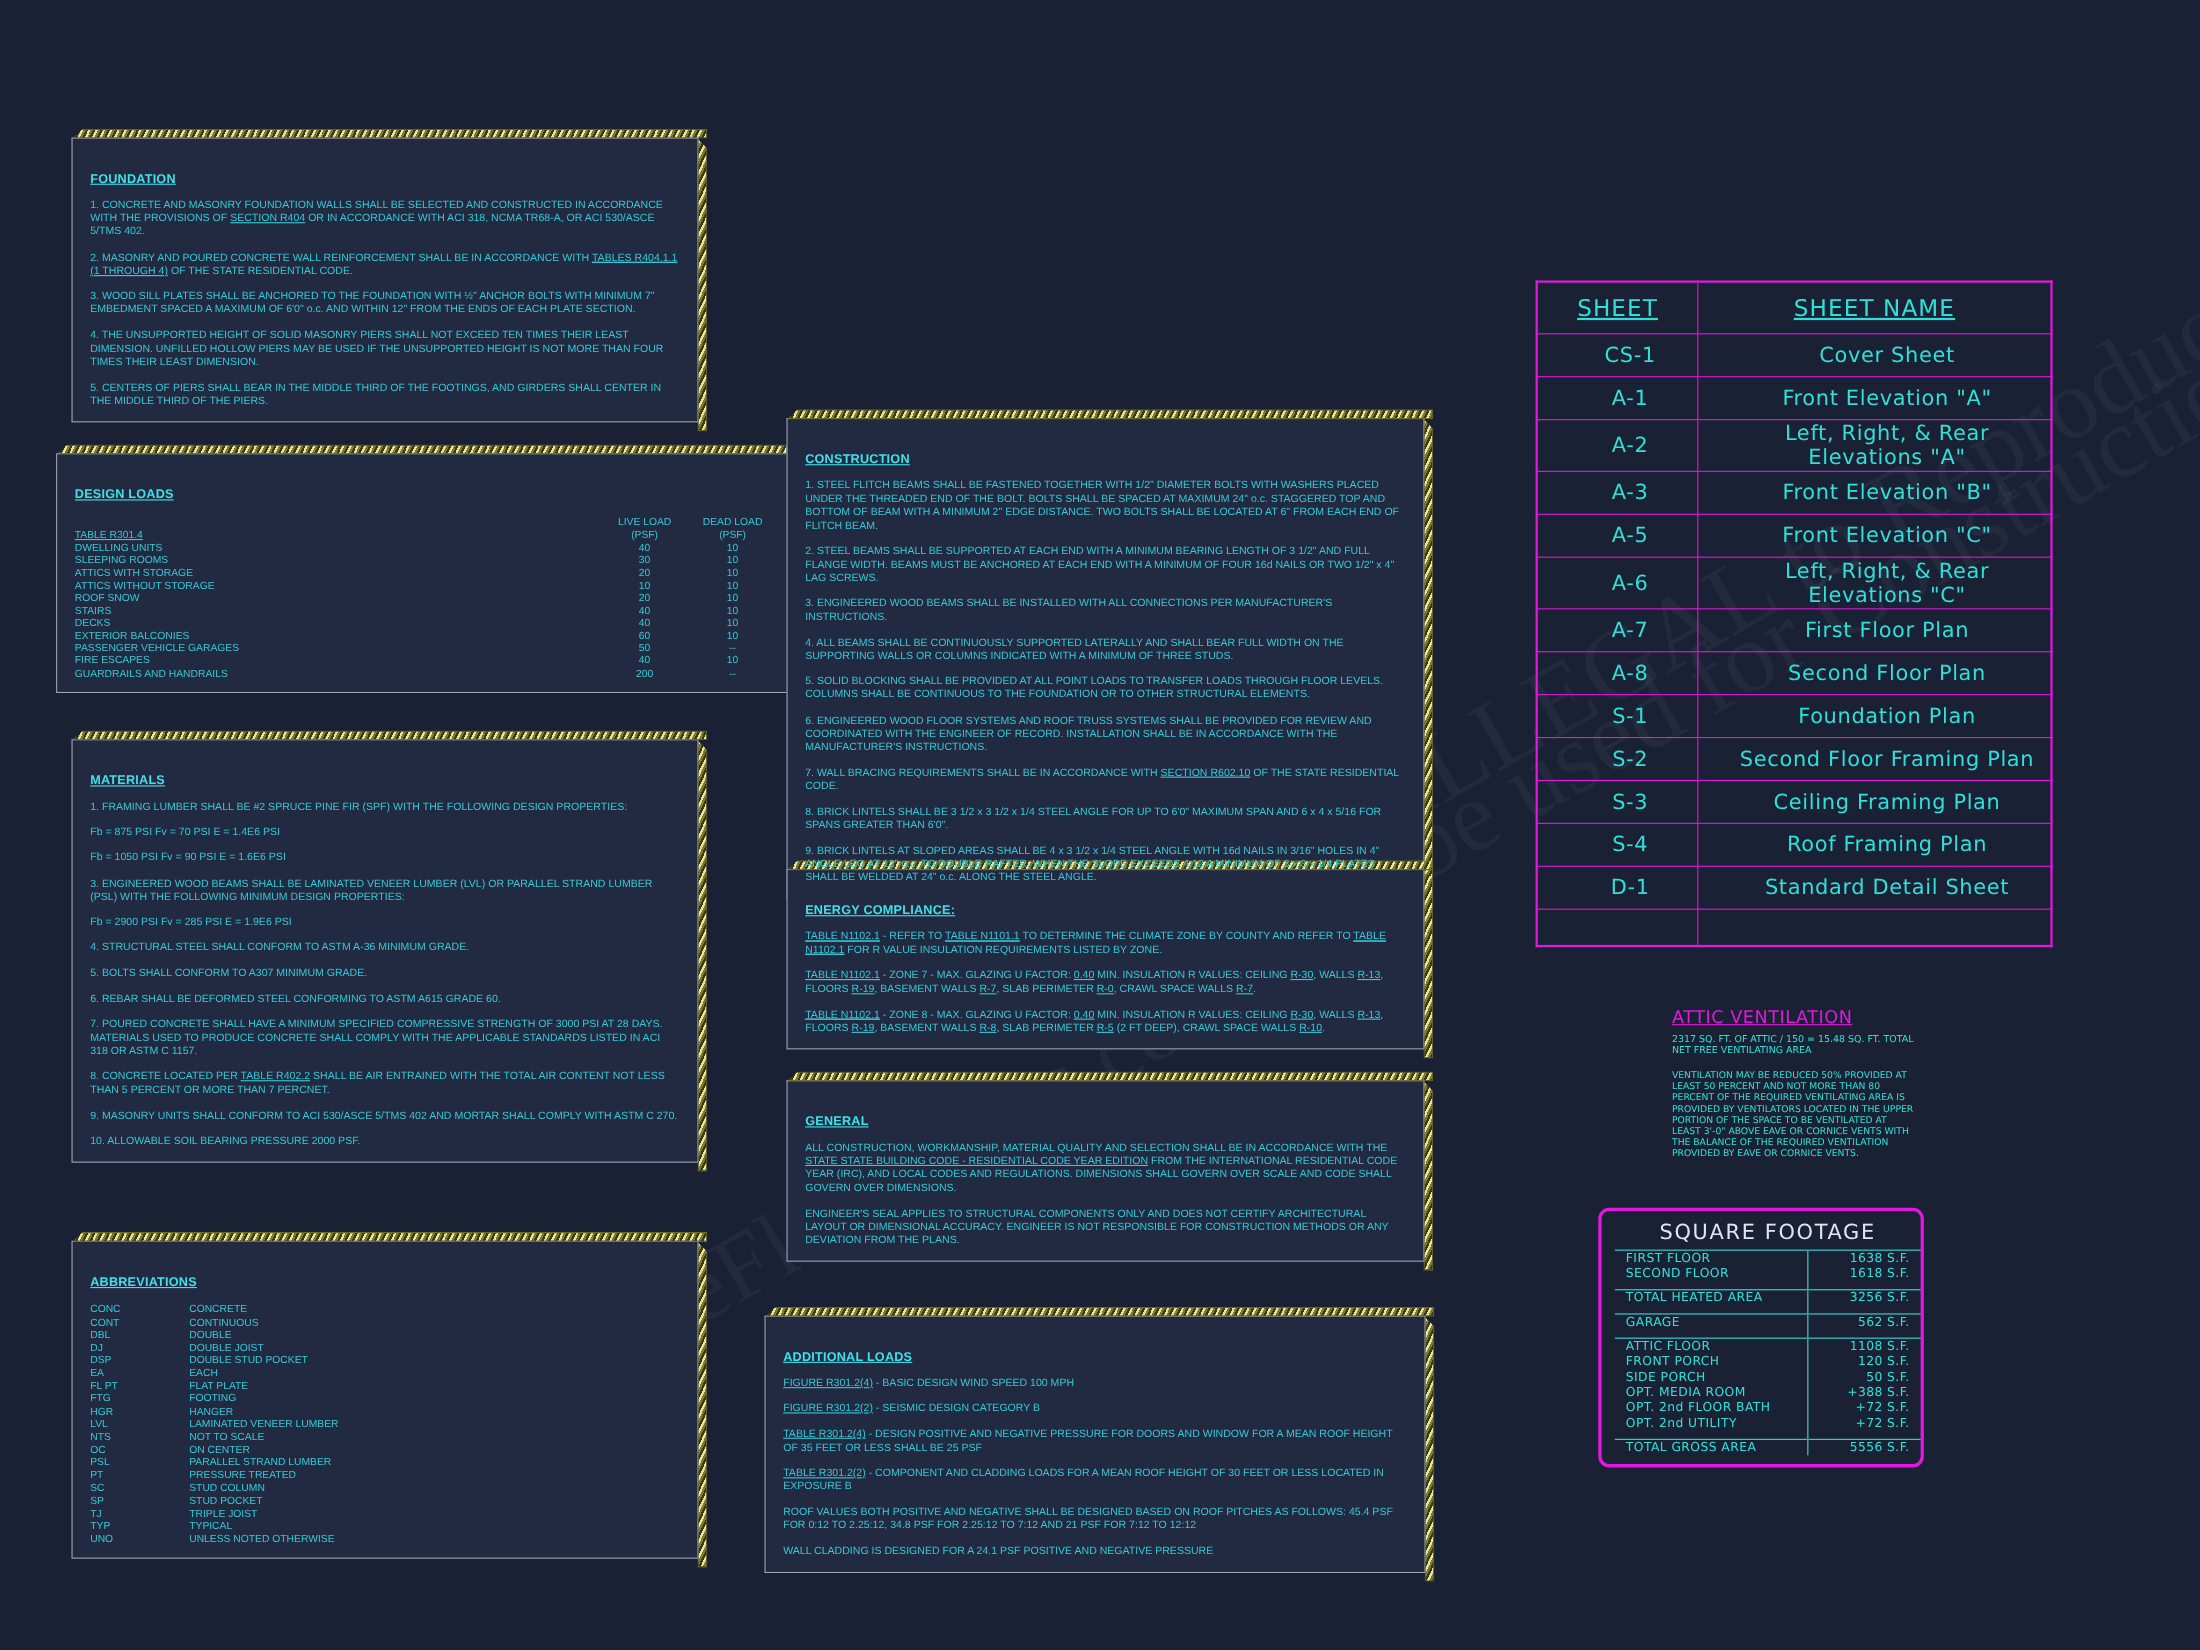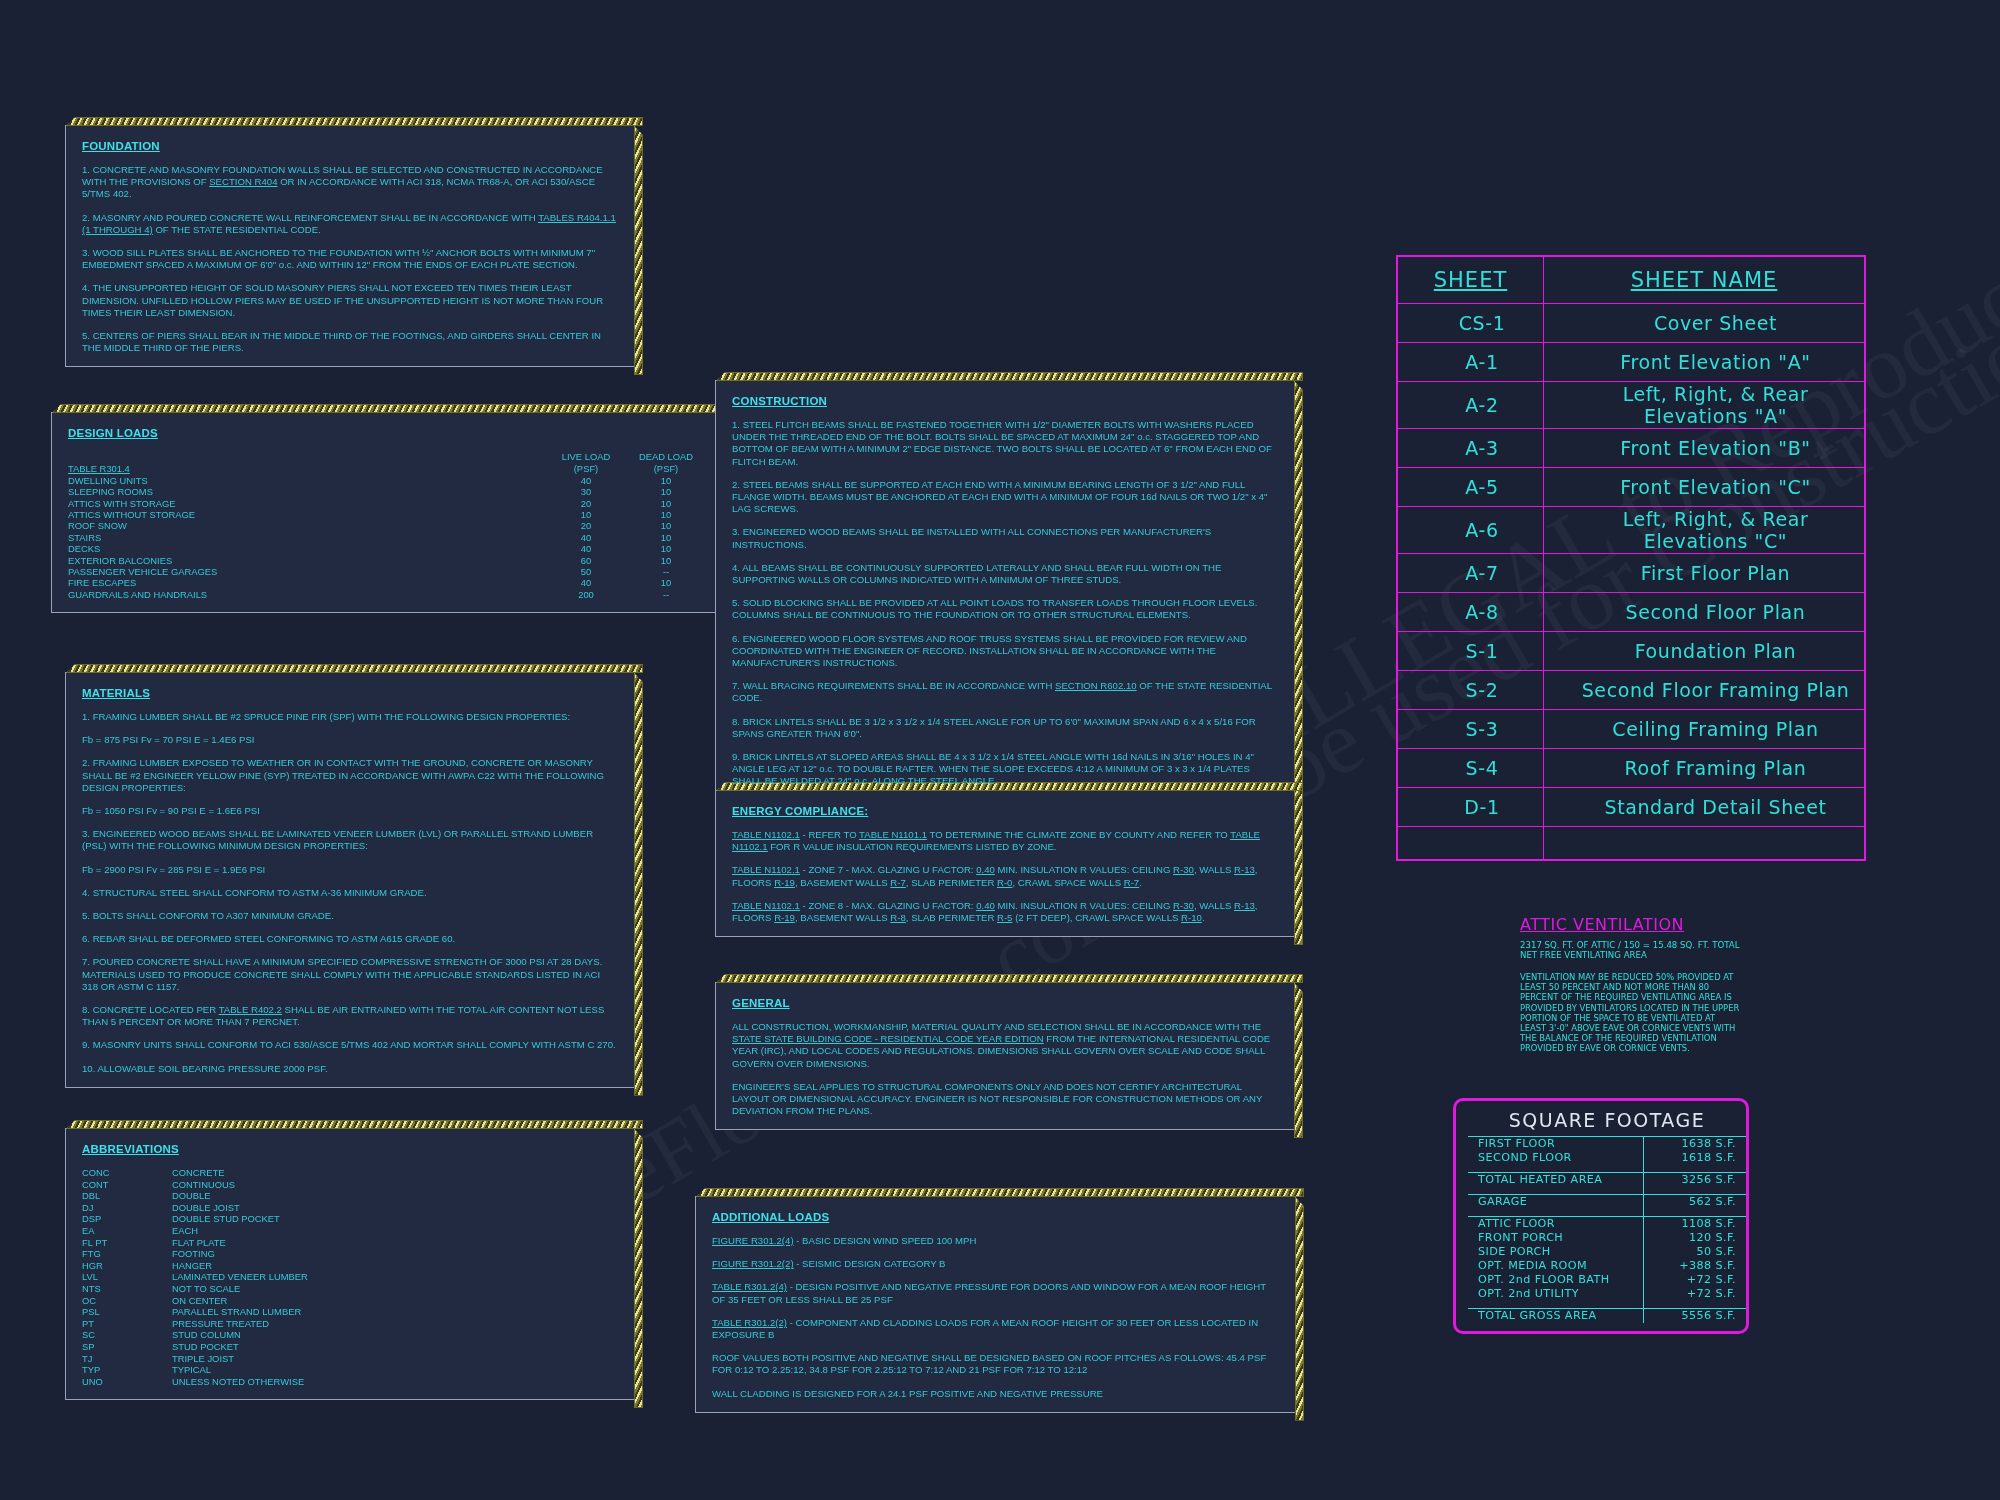--- a/index.html
+++ b/index.html
@@ -20,21 +20,21 @@
   
   .note::before{left:0;right:-9px;top:-9px;height:9px;
      background:repeating-linear-gradient(115deg,#e8e49a 0 2px,#7d7a2e 2px 4px,#3a3a18 4px 6px);
      border:1px solid #6f6c28;box-sizing:border-box;
      clip-path:polygon(9px 0,100% 0,100% 100%,0 100%);}
   
   .note::after{top:0;bottom:-9px;right:-9px;width:9px;
      background:repeating-linear-gradient(115deg,#e8e49a 0 2px,#7d7a2e 2px 4px,#3a3a18 4px 6px);
      border:1px solid #6f6c28;box-sizing:border-box;
      clip-path:polygon(0 0,100% 9px,100% 100%,0 100%);}
-  .note .inner{padding:14px 16px 12px 16px;position:relative;z-index:2;}
+  .note .inner{padding:31px 16px 12px 16px;position:relative;z-index:2;}
 
   .nh{font-size:11.5px;font-weight:bold;letter-spacing:.2px;color:#3fe0e8;
       text-decoration:underline;margin-bottom:12px;}
   .np{font-size:9.6px;line-height:12.2px;color:#35c9d6;margin-bottom:11px;}
   .np u{text-decoration:underline;}
   .np:last-child{margin-bottom:0;}
 
   
   .dl{width:100%;border-collapse:collapse;font-size:9.4px;color:#35c9d6;}
   .dl td{padding:0;line-height:11.4px;}
@@ -174,21 +174,20 @@
         </tbody>
     </table>
   </div>
 </div>
 
 <div class="note" style="left:65px;top:672px;width:570px;">
   <div class="inner" id="materials-inner">
     <div class="nh">MATERIALS</div>
   <div class="np">1. FRAMING LUMBER SHALL BE #2 SPRUCE PINE FIR (SPF) WITH THE FOLLOWING DESIGN PROPERTIES:</div>
       <div class="np">Fb = 875 PSI     Fv = 70 PSI     E = 1.4E6 PSI</div>
-      <div class="np">2. FRAMING LUMBER EXPOSED TO WEATHER OR IN CONTACT WITH THE GROUND, CONCRETE OR MASONRY SHALL BE #2 ENGINEER YELLOW PINE (SYP) TREATED IN ACCORDANCE WITH AWPA C22 WITH THE FOLLOWING DESIGN PROPERTIES:</div>
       <div class="np">Fb = 1050 PSI     Fv = 90 PSI     E = 1.6E6 PSI</div>
       <div class="np">3. ENGINEERED WOOD BEAMS SHALL BE LAMINATED VENEER LUMBER (LVL) OR PARALLEL STRAND LUMBER (PSL) WITH THE FOLLOWING MINIMUM DESIGN PROPERTIES:</div>
       <div class="np">Fb = 2900 PSI     Fv = 285 PSI     E = 1.9E6 PSI</div>
       <div class="np">4. STRUCTURAL STEEL SHALL CONFORM TO ASTM A-36 MINIMUM GRADE.</div>
       <div class="np">5. BOLTS SHALL CONFORM TO A307 MINIMUM GRADE.</div>
       <div class="np">6. REBAR SHALL BE DEFORMED STEEL CONFORMING TO ASTM A615 GRADE 60.</div>
       <div class="np">7. POURED CONCRETE SHALL HAVE A MINIMUM SPECIFIED COMPRESSIVE STRENGTH OF 3000 PSI AT 28 DAYS.  MATERIALS USED TO PRODUCE CONCRETE SHALL COMPLY WITH THE APPLICABLE STANDARDS LISTED IN ACI 318 OR ASTM C 1157.</div>
       <div class="np">8. CONCRETE LOCATED PER <u>TABLE R402.2</u> SHALL BE AIR ENTRAINED WITH THE TOTAL AIR CONTENT NOT LESS THAN 5 PERCENT OR MORE THAN 7 PERCNET.</div>
       <div class="np">9. MASONRY UNITS SHALL CONFORM TO ACI 530/ASCE 5/TMS 402 AND MORTAR SHALL COMPLY WITH ASTM C 270.</div>
       <div class="np">10. ALLOWABLE SOIL BEARING PRESSURE 2000 PSF.</div>

